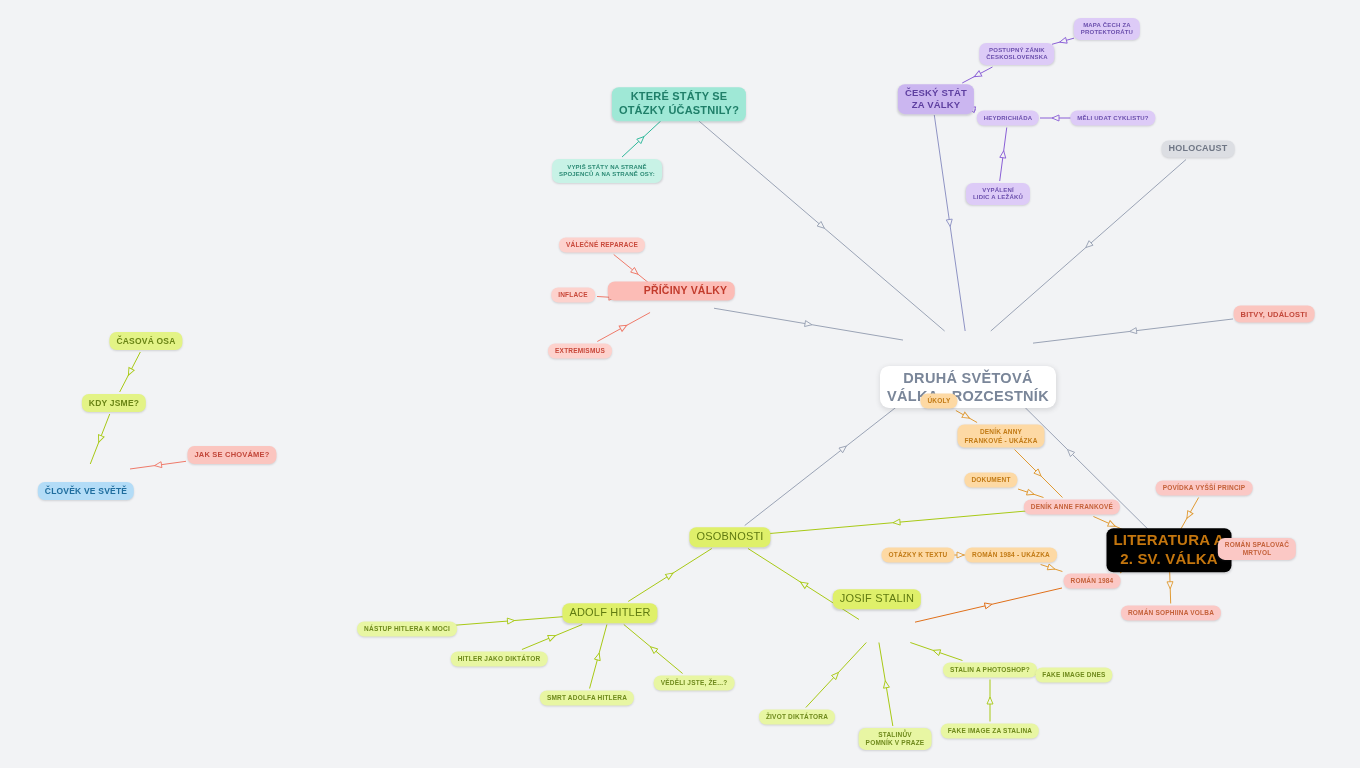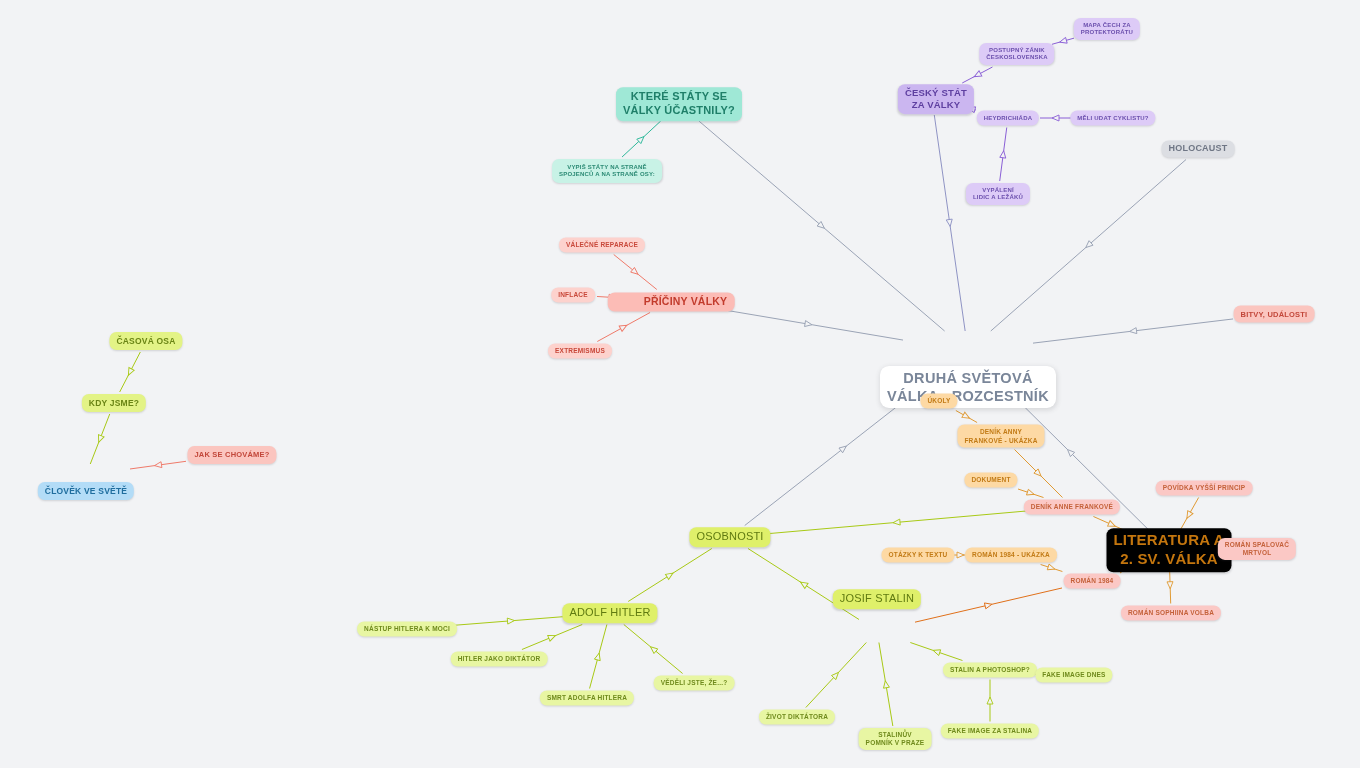--- a/index.html
+++ b/index.html
@@ -233,34 +233,34 @@
       </g>
       <g>
         <line x1="990" y1="721.5" x2="990" y2="679.5" stroke="#a8c915" stroke-width="1"></line>
         <polygon points="-3.5,-3 3.5,0 -3.5,3" fill="#f2f3f5" stroke="#a8c915" stroke-width="0.9" transform="translate(990,700.5) rotate(-90)"></polygon>
       </g>
     </svg>
   <div id="node-layer">
       <div class="node n-central" style="left: 968px; top: 351px; min-width: 122px; min-height: 36px; margin-top: 36px;">DRUHÁ SVĚTOVÁ
 VÁLKA - ROZCESTNÍK</div>
       <div class="node n-teal-main" style="left: 679px; top: 104px; min-width: 88px; min-height: 30px;">KTERÉ STÁTY SE
-VÁLKY ÚČASTNILY?</div>
+OTÁZKY ÚČASTNILY?</div>
       <div class="node n-teal-sub" style="left: 607px; top: 171px; min-width: 99px; min-height: 24px;">VYPIŠ STÁTY NA STRANĚ
 SPOJENCŮ A NA STRANĚ OSY:</div>
       <div class="node n-purple-main" style="left: 936px; top: 99px; min-width: 62px; min-height: 28px;">ČESKÝ STÁT
 ZA VÁLKY</div>
       <div class="node n-purple-sub" style="left: 1017px; top: 54px; min-width: 62px; min-height: 22px;">POSTUPNÝ ZÁNIK
 ČESKOSLOVENSKA</div>
       <div class="node n-purple-sub" style="left: 1107px; top: 29px; min-width: 58px; min-height: 22px;">MAPA ČECH ZA
 PROTEKTORÁTU</div>
       <div class="node n-purple-sub" style="left: 1008px; top: 118px; min-width: 56px; min-height: 15px;">HEYDRICHIÁDA</div>
       <div class="node n-purple-sub" style="left: 1113px; top: 118px; min-width: 76px; min-height: 15px;">MĚLI UDAT CYKLISTU?</div>
       <div class="node n-purple-sub" style="left: 998px; top: 194px; min-width: 55px; min-height: 22px;">VYPÁLENÍ
 LIDIC A LEŽÁKŮ</div>
-      <div class="node n-red-main" style="left: 671px; top: 302px; min-width: 78px; min-height: 19px; padding-left: 36px;">PŘÍČINY VÁLKY</div>
+      <div class="node n-red-main" style="left: 671px; top: 291px; min-width: 78px; min-height: 19px; padding-left: 36px;">PŘÍČINY VÁLKY</div>
       <div class="node n-red-sub" style="left: 602px; top: 245px; min-width: 74px; min-height: 15px;">VÁLEČNÉ REPARACE</div>
       <div class="node n-red-sub" style="left: 573px; top: 295px; min-width: 40px; min-height: 15px;">INFLACE</div>
       <div class="node n-red-sub" style="left: 580px; top: 351px; min-width: 56px; min-height: 15px;">EXTREMISMUS</div>
       <div class="node n-gray" style="left: 1198px; top: 149px; min-width: 64px; min-height: 17px;">HOLOCAUST</div>
       <div class="node n-red-pill" style="left: 1274px; top: 314px; min-width: 74px; min-height: 17px;">BITVY, UDÁLOSTI</div>
       <div class="node n-lime-mid" style="left: 146px; top: 341px; min-width: 64px; min-height: 18px;">ČASOVÁ OSA</div>
       <div class="node n-lime-mid" style="left: 114px; top: 403px; min-width: 58px; min-height: 18px;">KDY JSME?</div>
       <div class="node n-blue" style="left: 86px; top: 475px; min-width: 80px; min-height: 18px;">ČLOVĚK VE SVĚTĚ</div>
       <div class="node n-red-pill" style="left: 232px; top: 455px; min-width: 84px; min-height: 18px;">JAK SE CHOVÁME?</div>
       <div class="node n-orange-sub" style="left: 939px; top: 401px; min-width: 32px; min-height: 15px;">ÚKOLY</div>

